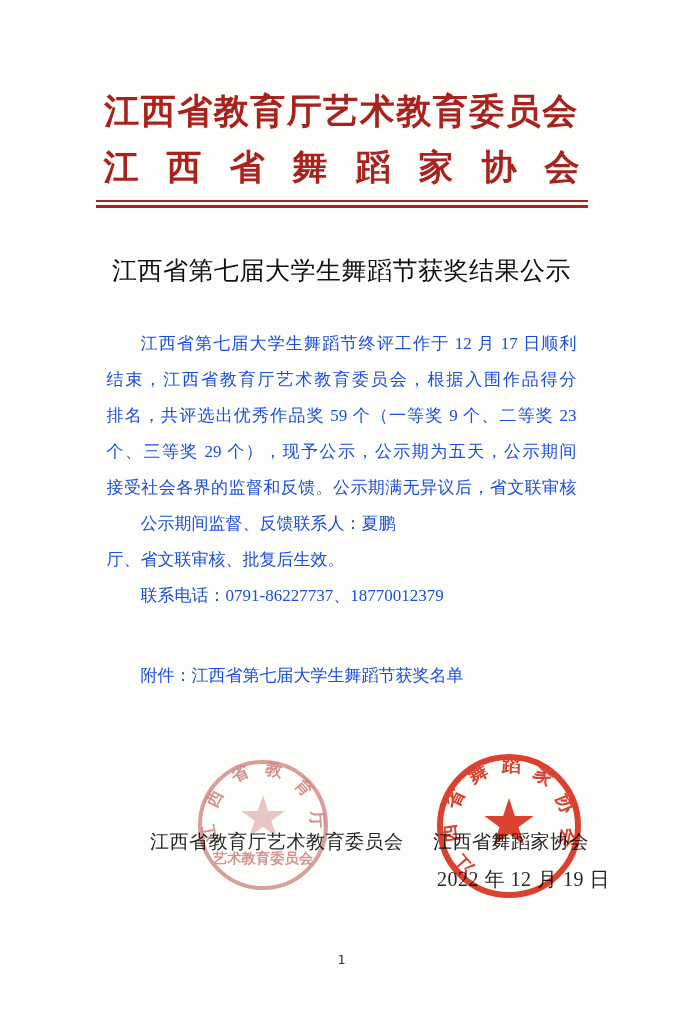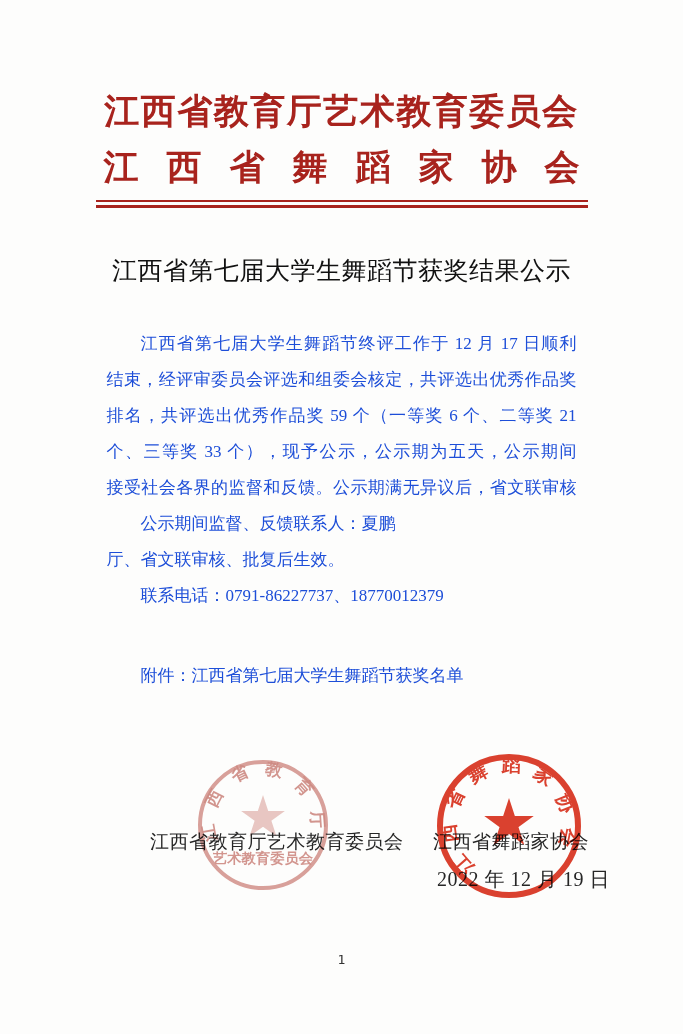--- a/index.html
+++ b/index.html
@@ -67,23 +67,23 @@
   <div class="letterhead" style="color:#a8231d;">
     <div class="lh-line1">江西省教育厅艺术教育委员会</div>
     <div class="lh-line2">江西省舞蹈家协会</div>
     <div class="lh-rule"></div>
   </div>
 
   <div class="doc-title">江西省第七届大学生舞蹈节获奖结果公示</div>
 
   <div class="body-block">
     <div class="bline just indent">江西省第七届大学生舞蹈节终评工作于 12 月 17 日顺利</div>
-    <div class="bline just">结束，经评审委员会评选和组委会核定，共评选出优秀作品奖</div>
-    <div class="bline just">排名，共评选出优秀作品奖 59 个（一等奖 6 个、二等奖 21</div>
-    <div class="bline just">个、三等奖 33 个），现予公示，公示期为五天，公示期间</div>
+    <div class="bline just">结束，江西省教育厅艺术教育委员会，根据入围作品得分</div>
+    <div class="bline just">排名，共评选出优秀作品奖 59 个（一等奖 9 个、二等奖 23</div>
+    <div class="bline just">个、三等奖 29 个），现予公示，公示期为五天，公示期间</div>
     <div class="bline just">接受社会各界的监督和反馈。公示期满无异议后，省文联审核</div>
     <div class="bline indent">公示期间监督、反馈联系人：夏鹏</div>
     <div class="bline">厅、省文联审核、批复后生效。</div>
     <div class="bline indent">联系电话：0791-86227737、18770012379</div>
     <div class="bline indent attachment">附件：江西省第七届大学生舞蹈节获奖名单</div>
   </div>
 
   <div class="sig sig-left">江西省教育厅艺术教育委员会</div>
   <div class="sig sig-right">江西省舞蹈家协会</div>
   <div class="sig sig-date">2022 年 12 月 19 日</div>

